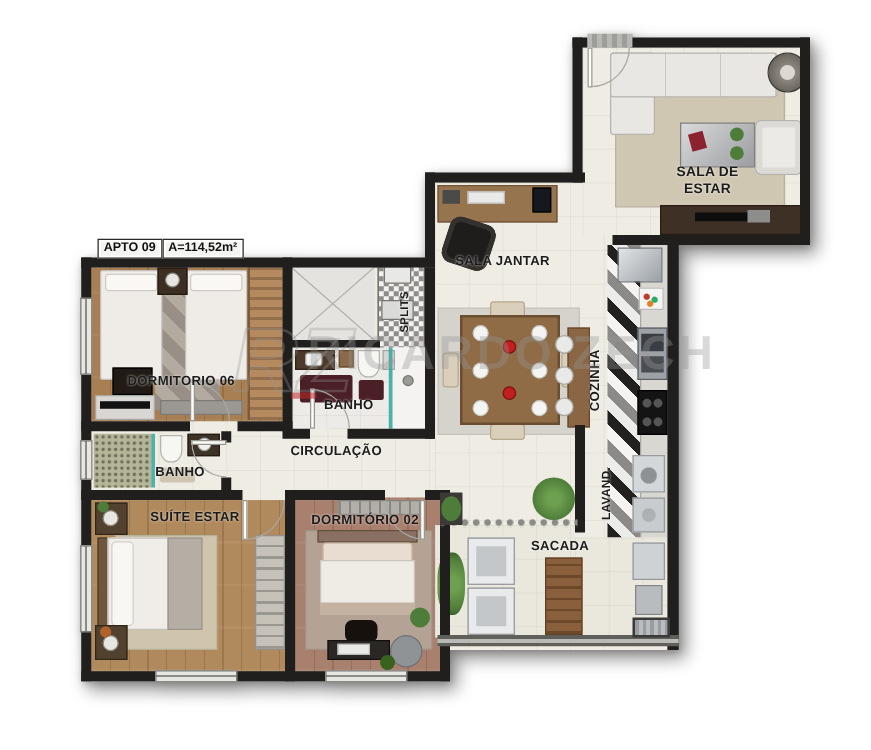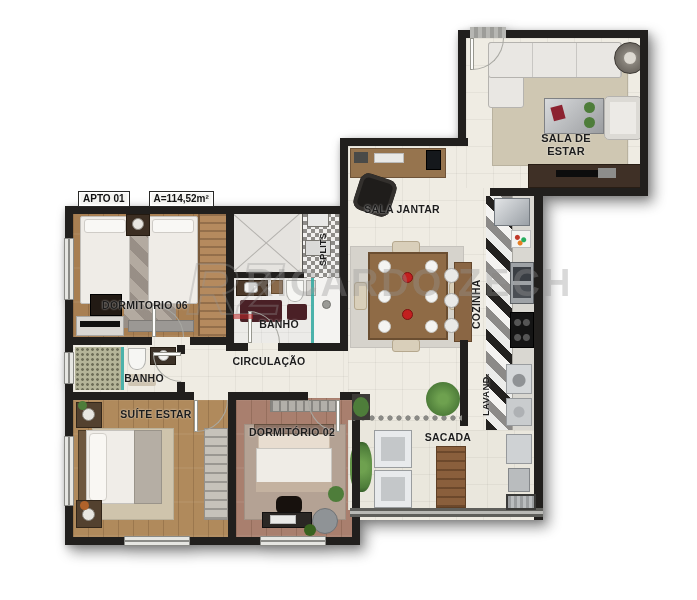--- a/index.html
+++ b/index.html
@@ -181,21 +181,21 @@
   <div class="f furn" style="left:254px;top:424px;width:80px;height:10px;background:#8a7062;border:1px solid #64503f;"></div>
   <div class="f furn" style="left:258px;top:434px;width:72px;height:16px;background:#e8ddd0;border:1px solid #cbbba9;border-radius:3px;"></div>
   <div class="f furn" style="left:256px;top:448px;width:76px;height:44px;background:#efece6;border:1px solid #c9c6c0;"></div>
   <div class="f furn" style="left:256px;top:482px;width:76px;height:10px;background:#c4b2a0;"></div>
   <div class="f furn" style="left:276px;top:496px;width:26px;height:18px;background:#17110d;border-radius:6px;"></div>
   <div class="f furn" style="left:262px;top:512px;width:50px;height:16px;background:#2b2724;border:1px solid #121010;"></div>
   <div class="f furn" style="left:270px;top:515px;width:26px;height:9px;background:#e9e9e7;border:1px solid #bbb;"></div>
   <div class="f furn round" style="left:312px;top:508px;width:26px;height:26px;background:#8f9396;border:1px solid #6f7376;"></div>
   <div class="f furn round" style="left:328px;top:486px;width:16px;height:16px;background:var(--green_plant,#4e7d3a);"></div>
   <div class="f furn round" style="left:304px;top:524px;width:12px;height:12px;background:#39621f;"></div>
-  <div class="lbl" style="left:238px;top:426px;width:108px;">DORMITÓRIO 02</div>
+  <div class="lbl" style="left:238px;top:410px;width:108px;">DORMITÓRIO 02</div>
   <div class="leaf" style="left:336px;top:400px;width:4px;height:32px;"></div>
   <div class="arc arc-bl" style="left:308px;top:400px;width:32px;height:32px;"></div>
 
   <div class="f room tiles" style="left:348px;top:420px;width:112px;height:90px;background-color:var(--floor_balcony,#eae7dd);"></div>
   <div class="f room tiles" style="left:460px;top:430px;width:74px;height:80px;background-color:var(--floor_balcony,#eae7dd);"></div>
   <div class="f" style="left:350px;top:415px;width:112px;height:7px;background:radial-gradient(circle at 4px 3px,#8a8a86 2.3px,transparent 3px) repeat-x;background-size:9px 7px;z-index:33;"></div>
   <div class="f furn" style="left:350px;top:442px;width:22px;height:50px;background:radial-gradient(circle,#6ea14f 20%,var(--green_plant,#4e7d3a) 75%,#2f5524 100%);border-radius:42%;"></div>
   <div class="f furn" style="left:374px;top:430px;width:38px;height:38px;background:#c4c7c9;border:1px solid #9a9d9f;box-shadow:inset 0 0 0 6px #e8eaec;"></div>
   <div class="f furn" style="left:374px;top:470px;width:38px;height:38px;background:#c4c7c9;border:1px solid #9a9d9f;box-shadow:inset 0 0 0 6px #e8eaec;"></div>
   <div class="f furn" style="left:436px;top:446px;width:30px;height:62px;background:#8a5f3c;background-image:repeating-linear-gradient(0deg,rgba(40,20,5,.30) 0 2px,transparent 2px 9px);border:1px solid #5f3f24;"></div>
@@ -238,19 +238,19 @@
   <div class="leaf" style="left:152px;top:305px;width:4px;height:32px;"></div>
   <div class="arc arc-tr" style="left:152px;top:305px;width:32px;height:32px;"></div>
   <div class="leaf" style="left:248px;top:311px;width:4px;height:32px;"></div>
   <div class="arc arc-tr" style="left:248px;top:311px;width:32px;height:32px;"></div>
   <div class="leaf" style="left:153px;top:352px;width:28px;height:4px;"></div>
   <div class="arc arc-bl" style="left:153px;top:354px;width:28px;height:28px;"></div>
 
  </div>
 
  <div class="f" style="left:78px;top:188px;z-index:60;white-space:nowrap;">
-   <span class="tag">APTO 01</span><span class="tag" style="margin-left:19px;">A=114,52m²</span>
+   <span class="tag">APTO 09</span><span class="tag" style="margin-left:0;">A=114,52m²</span>
  </div>
 
  <div class="wm" style="left:246px;top:262px;font-size:38px;letter-spacing:3px;">RICARDO ZECH</div>
  <div class="wm" style="left:186px;top:248px;font-size:72px;font-style:italic;color:transparent;-webkit-text-stroke:2px rgba(150,150,150,.32);">RZ</div>
  <div class="f" style="left:233px;top:314px;width:20px;height:5px;background:rgba(190,40,40,.55);z-index:50;"></div>
 </div>
 
 </body></html>

